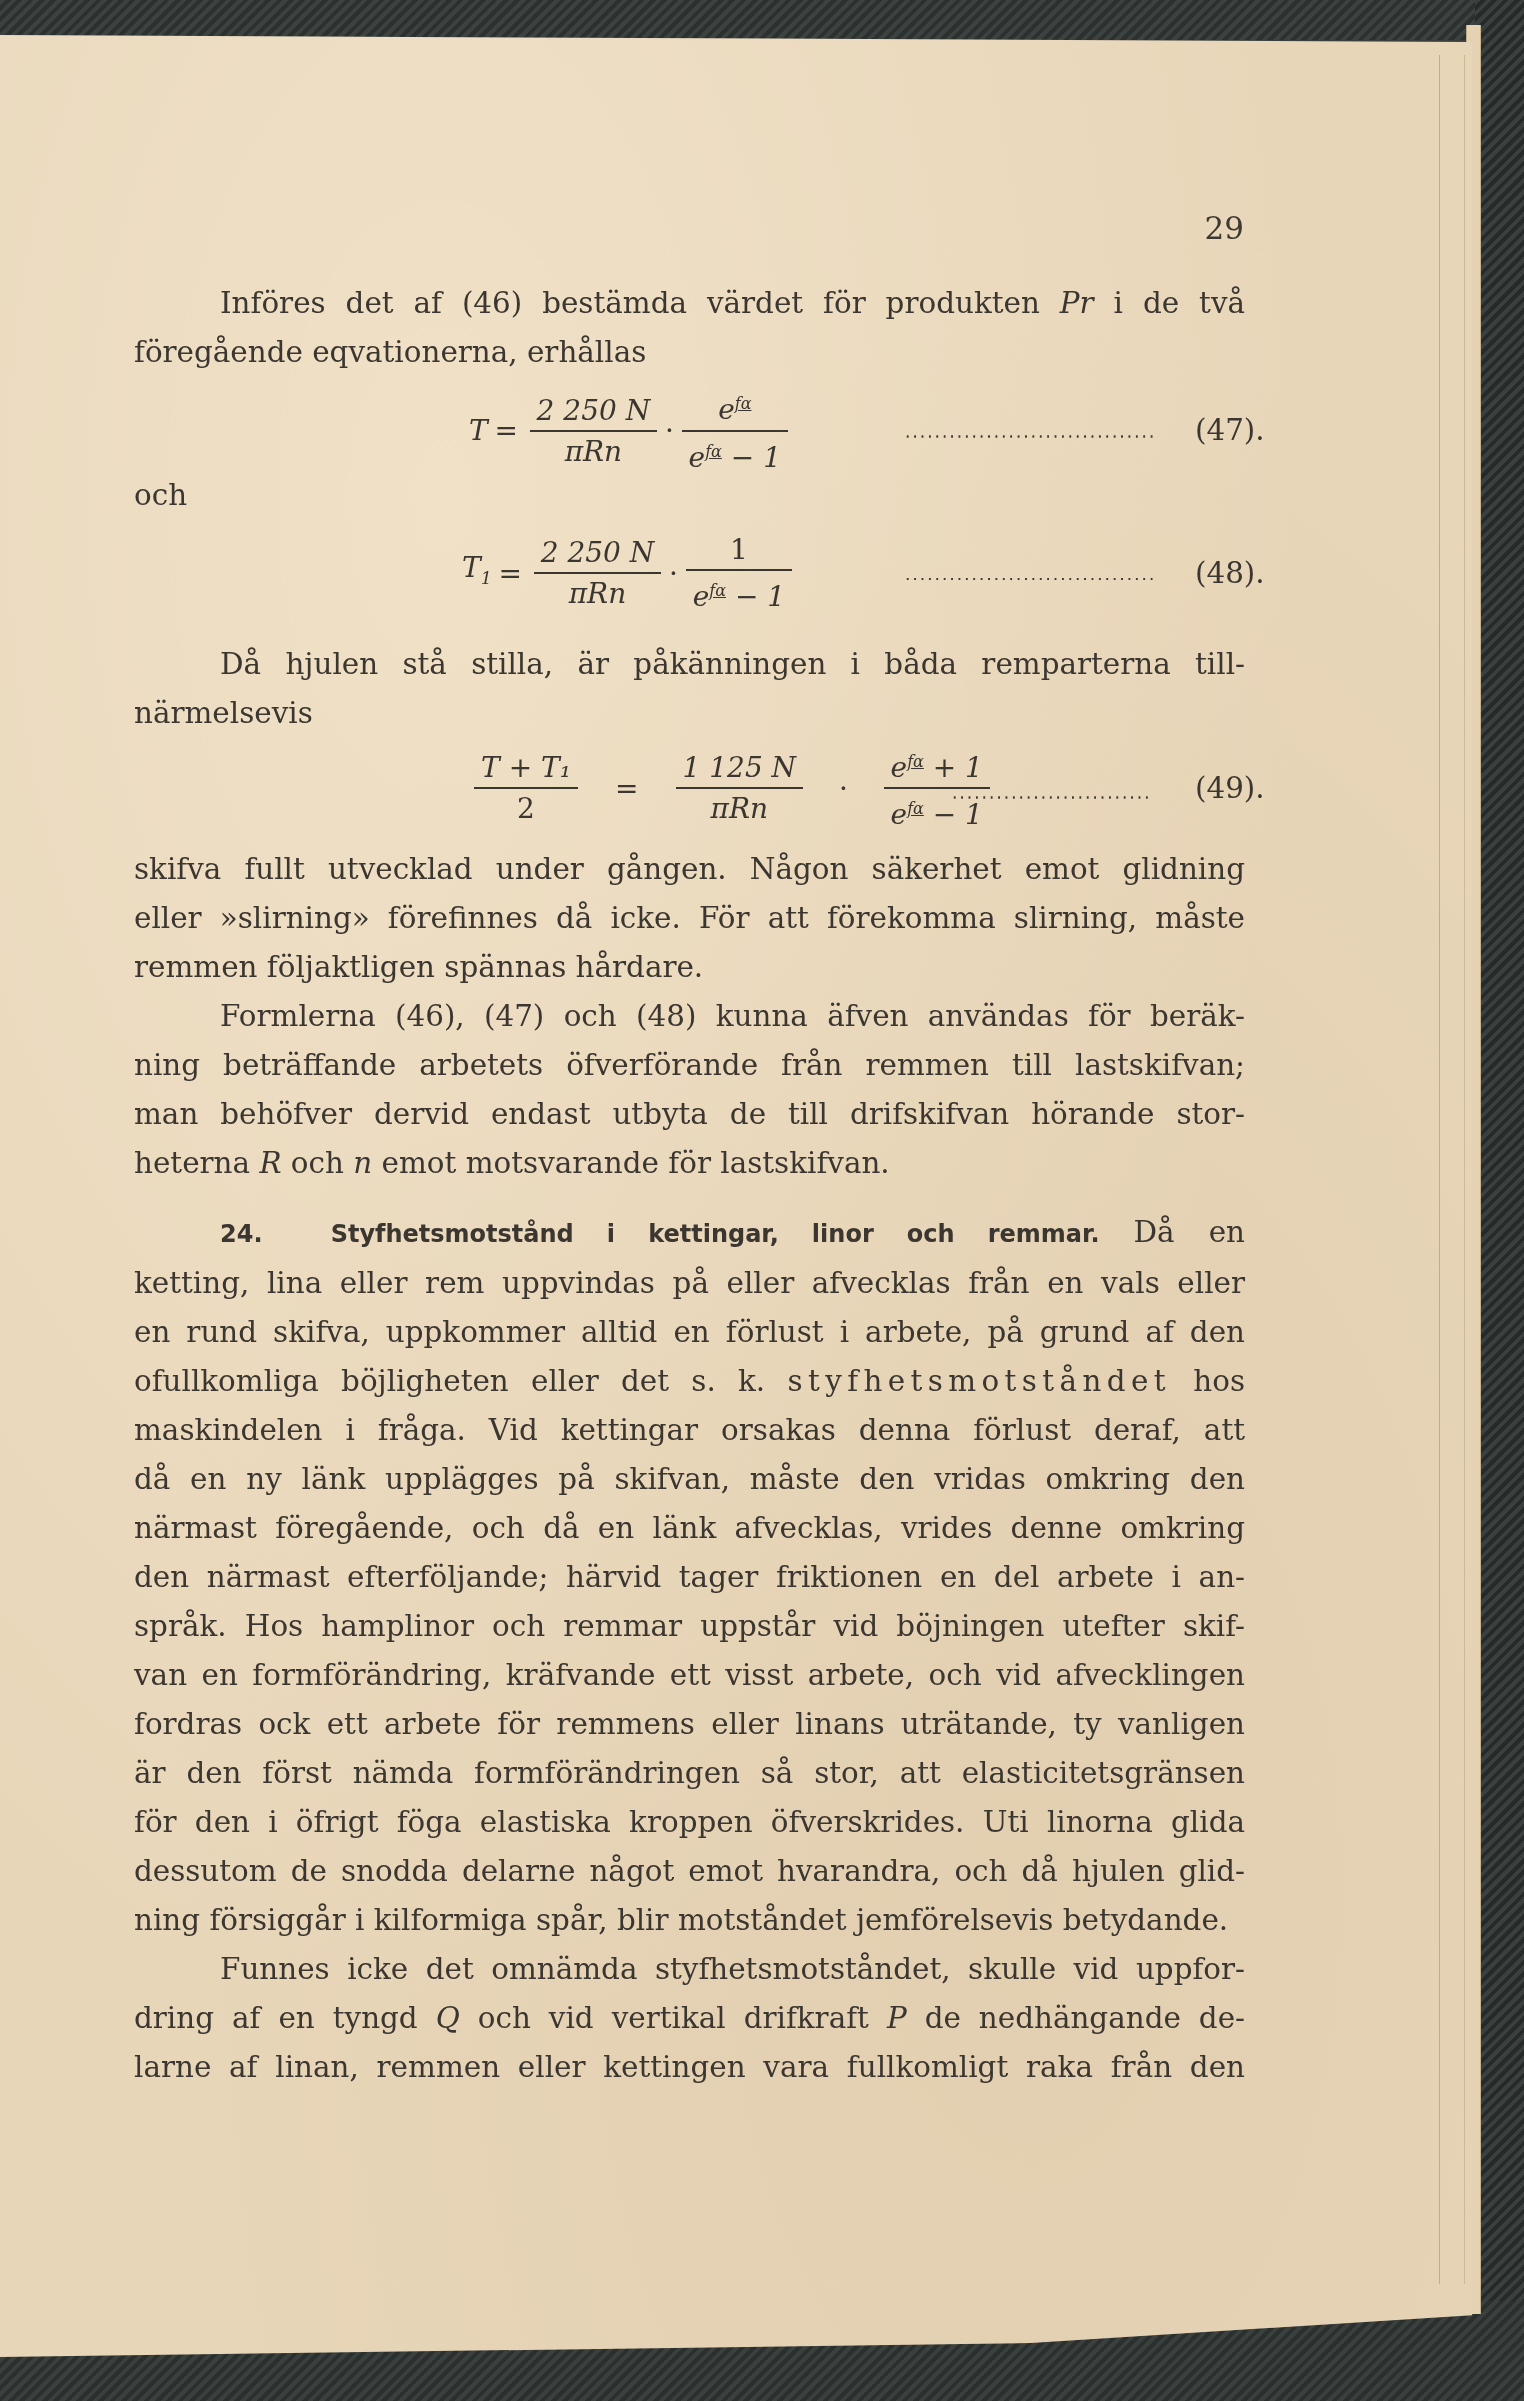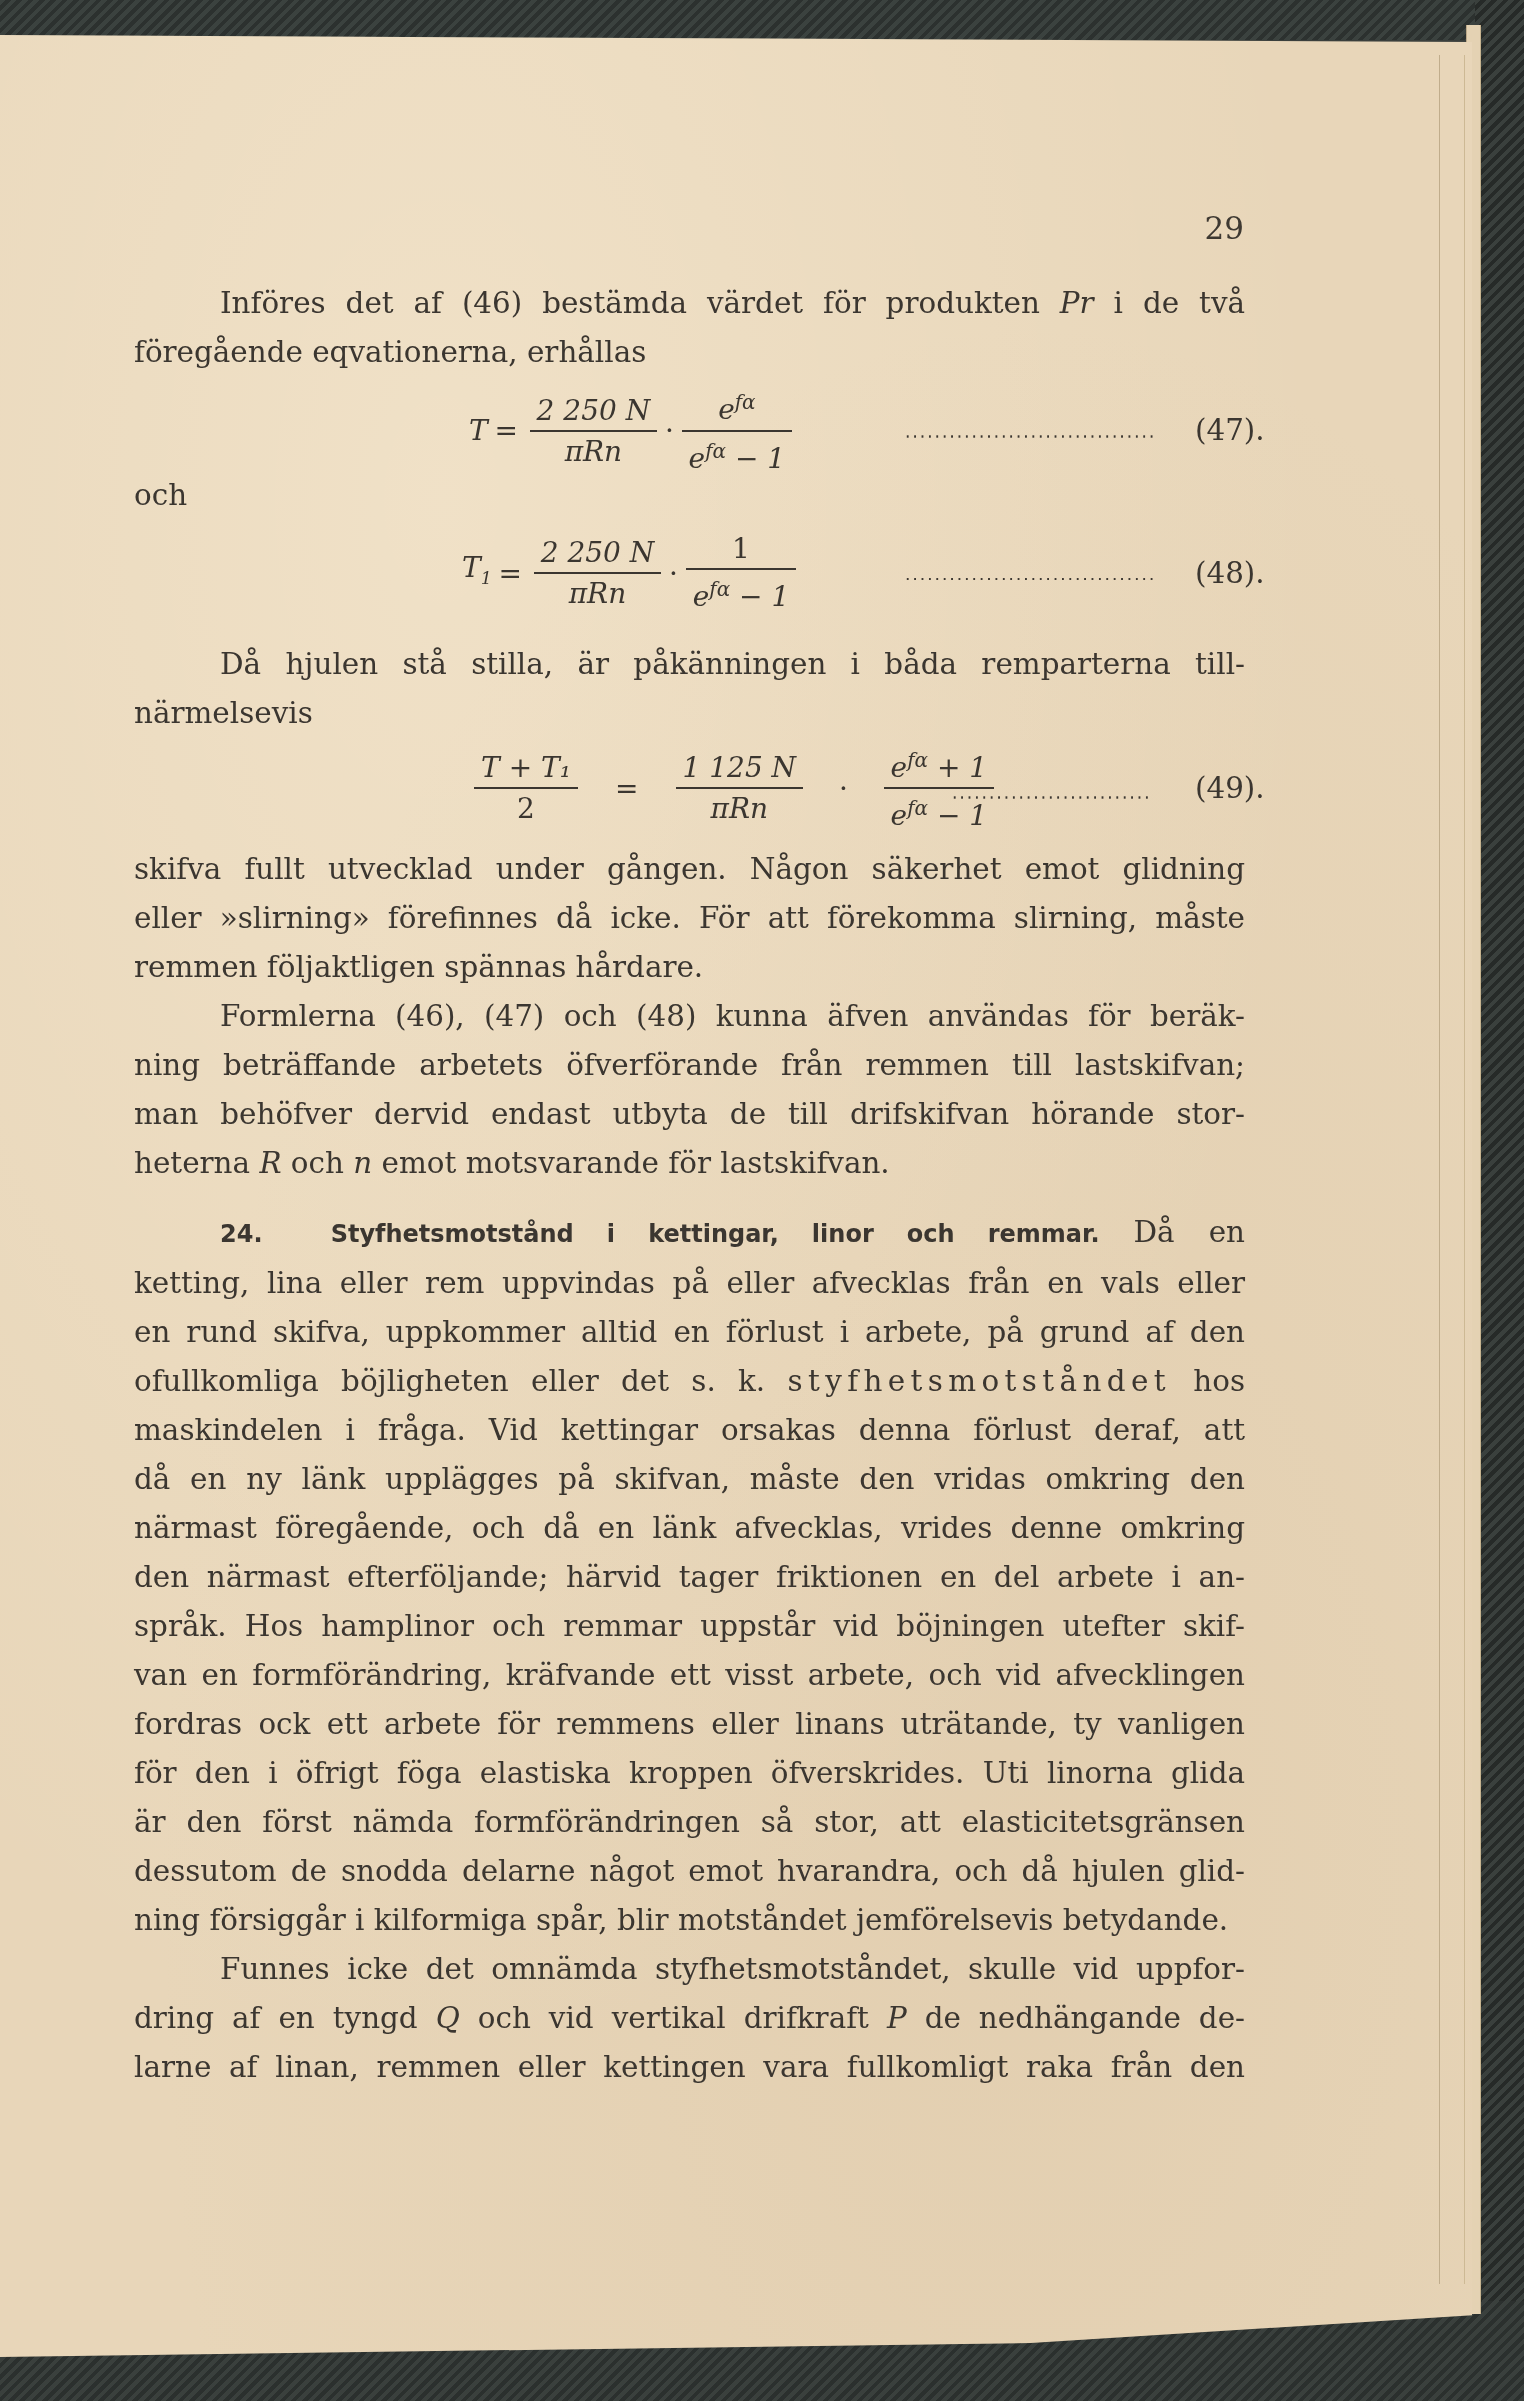--- a/index.html
+++ b/index.html
@@ -66,21 +66,21 @@
   .eq-lhs { position: absolute; display: flex; align-items: center; }
   .frac { display: inline-flex; flex-direction: column; align-items: center; margin: 0 5.4px; }
   .frac .num, .frac .den { padding: 0 6.7px; line-height: 39px; white-space: nowrap; }
   .frac .bar { width: 100%; height: 2px; background: #3b3630; }
   .dot { margin: 0 2.7px; }
   .leader {
     position: absolute; left: 770px; width: 254px; height: 2.7px; top: 58px;
     background: radial-gradient(circle, #3b3630 1px, transparent 1.3px) 0 0 / 7.4px 2.7px repeat-x;
   }
   .eqno { position: absolute; left: 1061px; font-style: normal; font-size: 29.4px; }
-  sup { font-size: 20px; }
+  sup { font-size: 16px; text-decoration: underline; }
   sub { font-size: 17.4px; }
   .section-head {
     font-family: "DejaVu Sans", "Liberation Sans", sans-serif;
     font-weight: bold; font-size: 24px; letter-spacing: 0px;
   }
 </style>
 </head>
 <body>
 
 <div class="cover-top"></div>
@@ -191,22 +191,22 @@
       <span class="line">ketting, lina eller rem uppvindas på eller afvecklas från en vals eller</span>
       <span class="line">en rund skifva, uppkommer alltid en förlust i arbete, på grund af den</span>
       <span class="line"><span>ofullkomliga böjligheten eller det s. k. </span><span class="sp">styfhetsmotståndet</span><span> hos</span></span>
       <span class="line">maskindelen i fråga. Vid kettingar orsakas denna förlust deraf, att</span>
       <span class="line">då en ny länk upplägges på skifvan, måste den vridas omkring den</span>
       <span class="line">närmast föregående, och då en länk afvecklas, vrides denne omkring</span>
       <span class="line">den närmast efterföljande; härvid tager friktionen en del arbete i an-</span>
       <span class="line">språk. Hos hamplinor och remmar uppstår vid böjningen utefter skif-</span>
       <span class="line">van en formförändring, kräfvande ett visst arbete, och vid afvecklingen</span>
       <span class="line">fordras ock ett arbete för remmens eller linans uträtande, ty vanligen</span>
+      <span class="line">är den först nämda formförändringen så stor, att elasticitetsgränsen</span>
       <span class="line">för den i öfrigt föga elastiska kroppen öfverskrides. Uti linorna glida</span>
-      <span class="line">är den först nämda formförändringen så stor, att elasticitetsgränsen</span>
       <span class="line">dessutom de snodda delarne något emot hvarandra, och då hjulen glid-</span>
       <span class="line last">ning försiggår i kilformiga spår, blir motståndet jemförelsevis betydande.</span>
     </p>
 
     <p class="para">
       <span class="line indent">Funnes icke det omnämda styfhetsmotståndet, skulle vid uppfor-</span>
       <span class="line"><span>dring af en tyngd </span><span class="em">Q</span><span> och vid vertikal drifkraft </span><span class="em">P</span><span> de nedhängande de-</span></span>
       <span class="line">larne af linan, remmen eller kettingen vara fullkomligt raka från den</span>
     </p>
 

